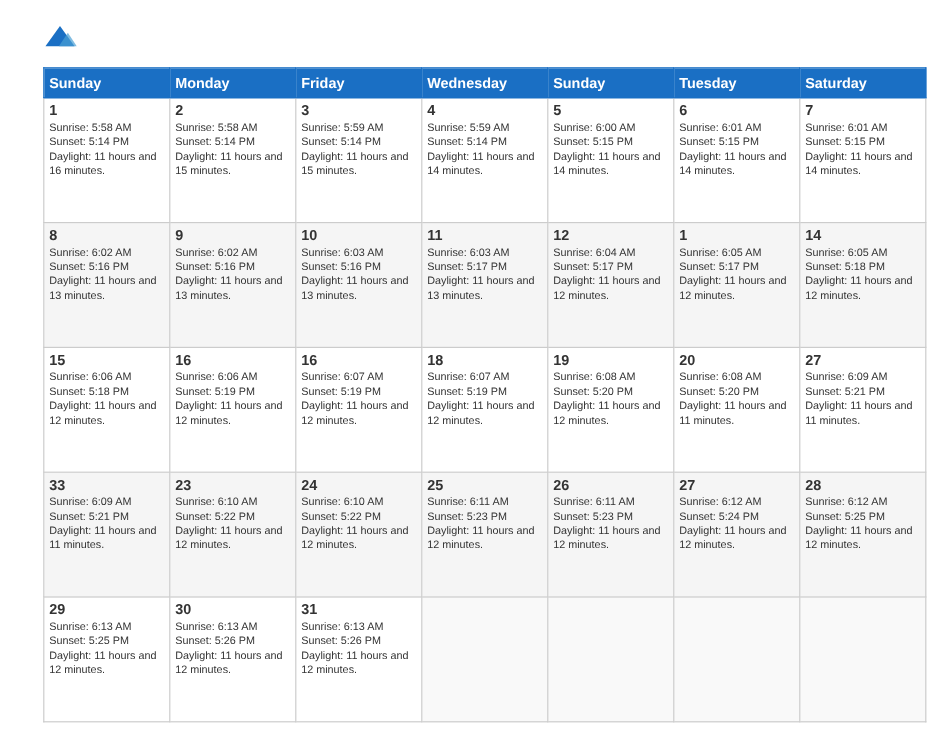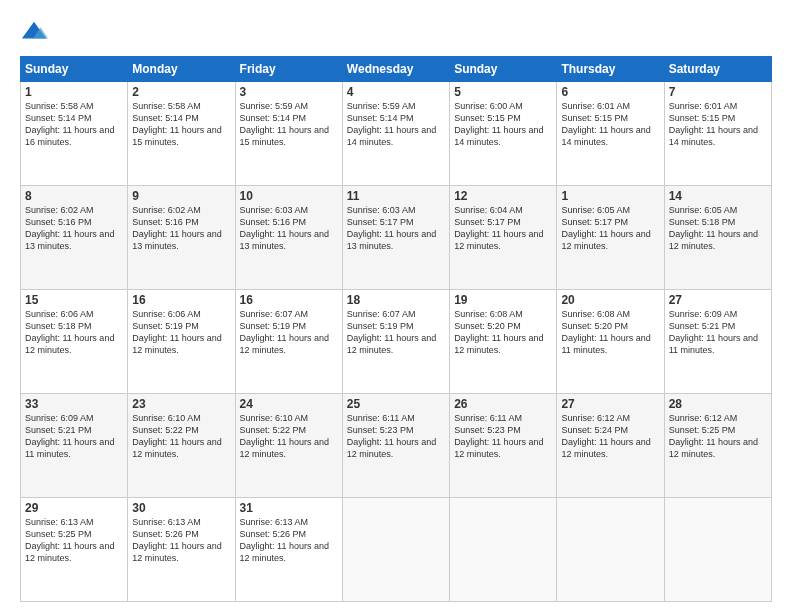--- a/index.html
+++ b/index.html
@@ -6,21 +6,21 @@
     body {
       font-family: Arial, sans-serif;
       background: #fff;
       width: 792px;
       height: 612px;
       overflow: hidden;
     }
     .page {
       width: 792px;
       height: 612px;
-      padding: 18px 20px 10px 20px;
+      padding: 18px 20px 10px 36px;
       display: flex;
       flex-direction: column;
     }
     .header {
       display: flex;
       justify-content: space-between;
       align-items: flex-start;
       margin-bottom: 10px;
     }
     .logo {
@@ -124,21 +124,21 @@
   </div>
 
   <table class="calendar">
     <thead>
       <tr>
       <th>Sunday</th>
           <th>Monday</th>
           <th>Friday</th>
           <th>Wednesday</th>
           <th>Sunday</th>
-          <th>Thursday</th>
+          <th>Tuesday</th>
           <th>Saturday</th>
         </tr>
     </thead>
     <tbody id="calendar-body">
     <tr>
           <td>
         <span class="day-num">1</span>
         <div class="day-info">
           <span>Sunrise: 5:58 AM</span><br>
           <span>Sunset: 5:14 PM</span><br>

